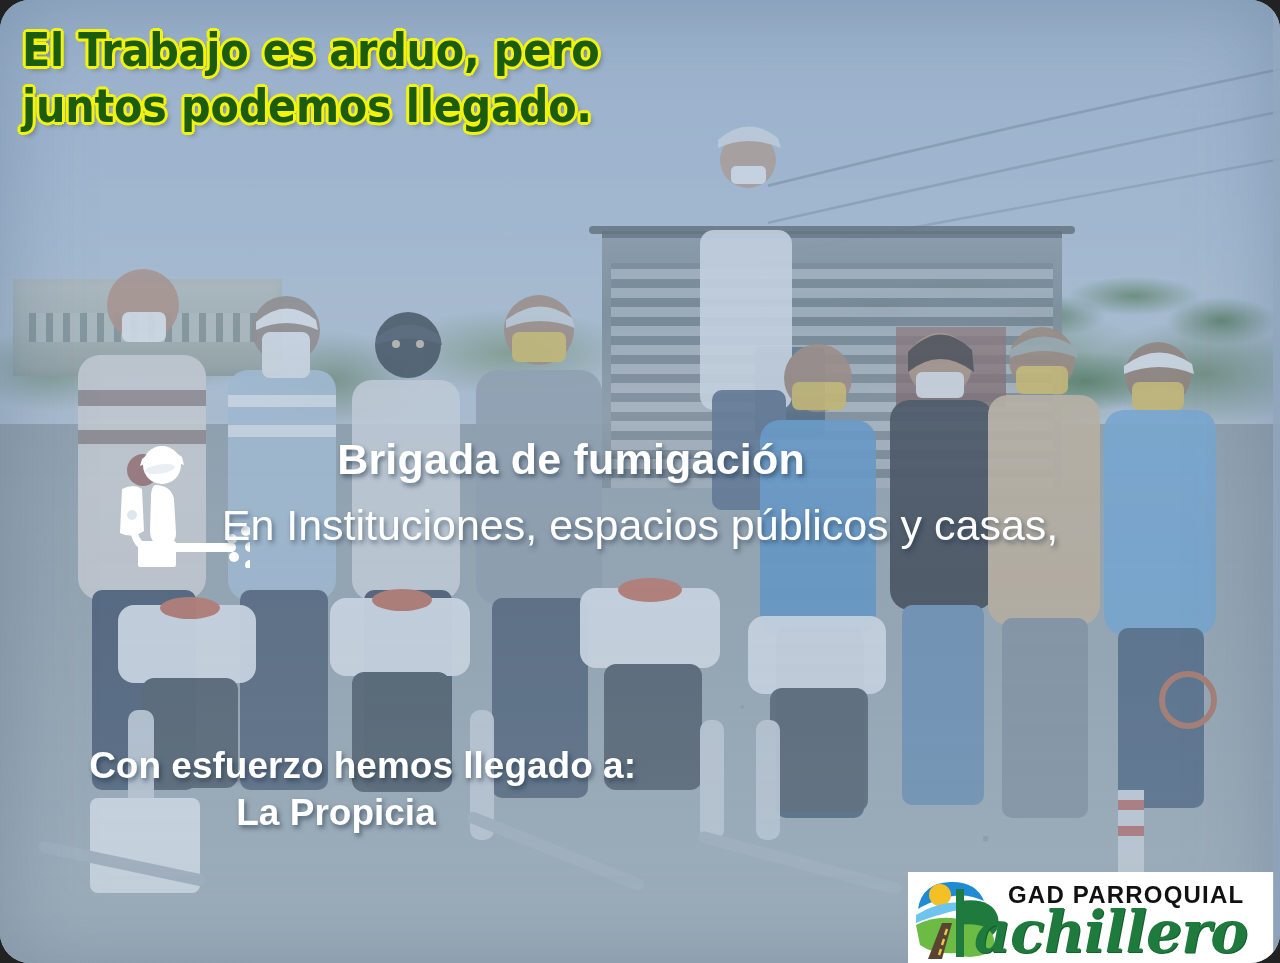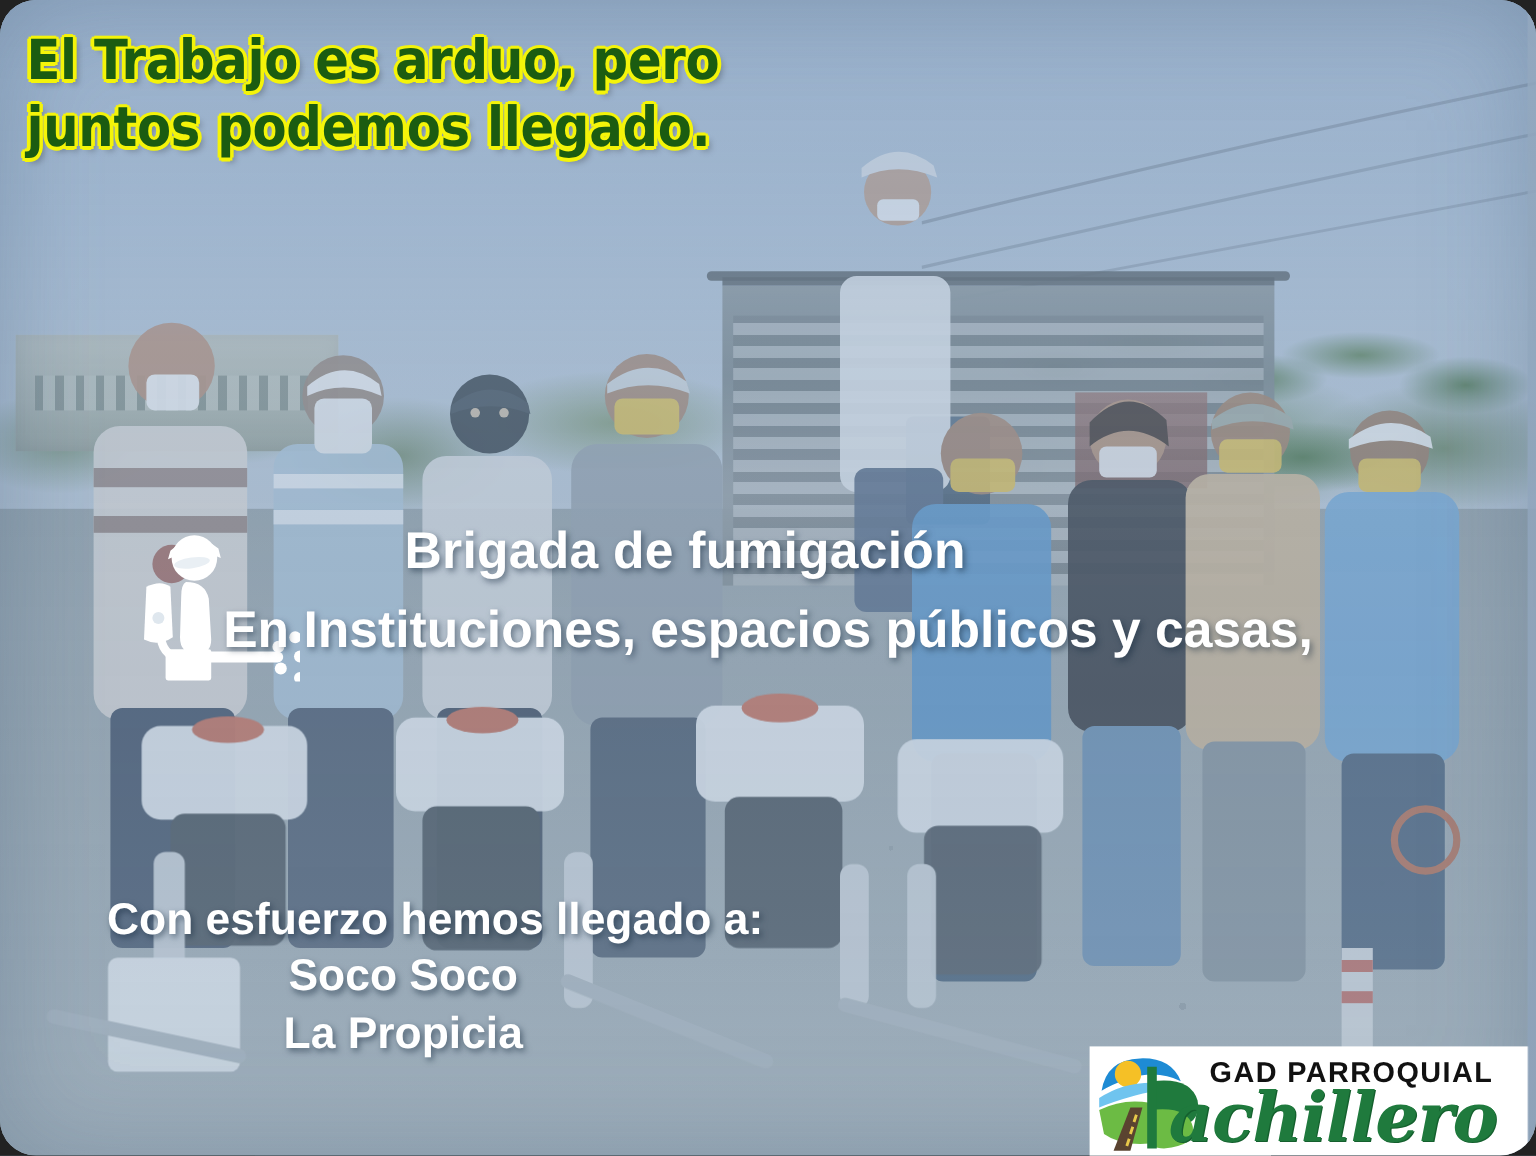--- a/index.html
+++ b/index.html
@@ -92,21 +92,21 @@
 
   .spray-icon{position:absolute;left:100px;top:443px;width:150px;height:125px;}
 
   .centerblock{position:absolute;left:0;top:418px;width:1280px;text-align:center;color:#fff;margin-top:17px;}
   .brig{
     font-size:43px;font-weight:700;letter-spacing:.2px;
     text-shadow:2px 3px 5px rgba(20,40,60,.55);
     margin-left:-138px;
   }
   .body{
-    margin-top:14px;font-size:43px;font-weight:700;line-height:1.27;
+    margin-top:14px;font-size:43px;font-weight:400;line-height:1.27;
     text-shadow:2px 3px 5px rgba(20,40,60,.5);
     padding:0 63px;
   }
   .body div{white-space:nowrap;}
 
   .reach{
     position:absolute;left:36px;top:742px;width:600px;color:#fff;
     font-size:37px;font-weight:700;line-height:1.28;
     text-shadow:2px 3px 5px rgba(20,40,60,.55);
   }
@@ -316,21 +316,20 @@
   <div class="centerblock">
     <div class="brig">Brigada de fumigación</div>
     <div class="body">
       <div>En Instituciones, espacios públicos y casas,</div>
     </div>
   </div>
 
   <div class="reach">
     <div class="head-line">Con esfuerzo hemos llegado a:</div>
     <ul>
-      <li>Soco Soco</li>
       <li>La Propicia</li>
     </ul>
   </div>
 
   <div class="logo">
     <svg class="emblem" viewBox="0 0 104 86">
 
       <path d="M6 34 Q10 8 38 7 Q64 6 72 26 Q52 16 28 24 Q14 29 6 34 Z" fill="#1e8bd4"></path>
 
       <circle cx="28" cy="20" r="11" fill="#f5c026"></circle>

